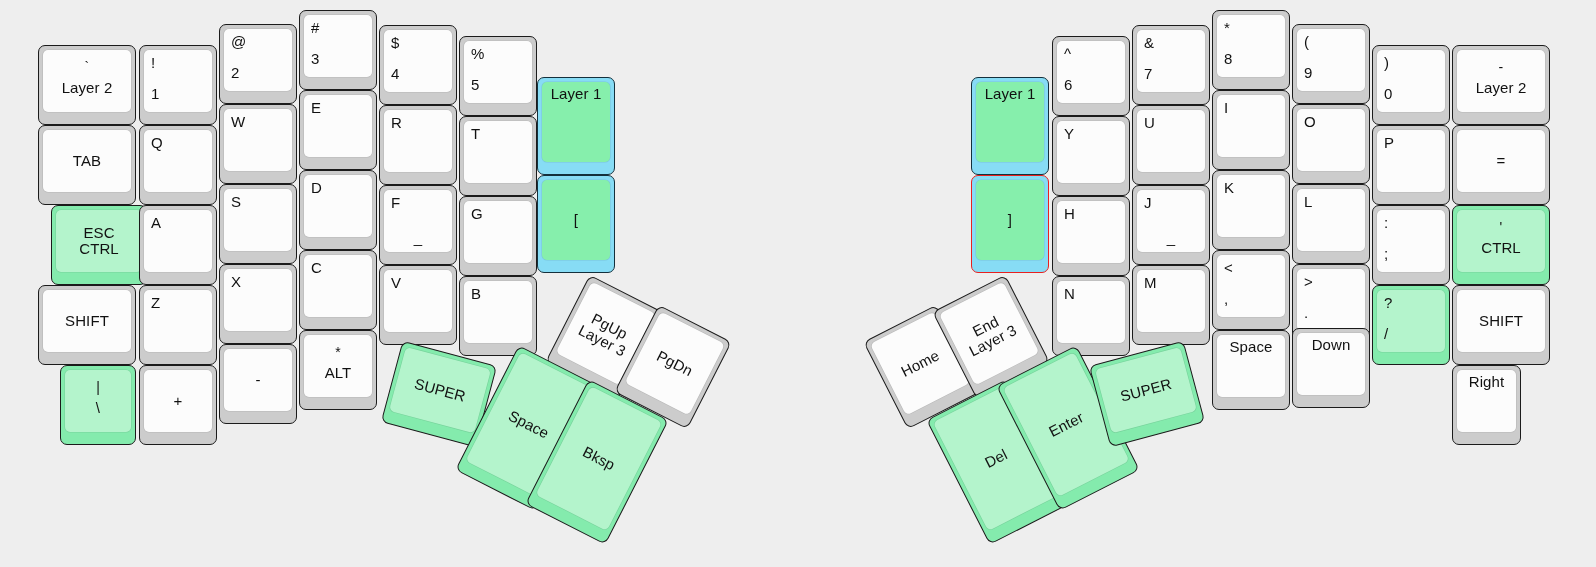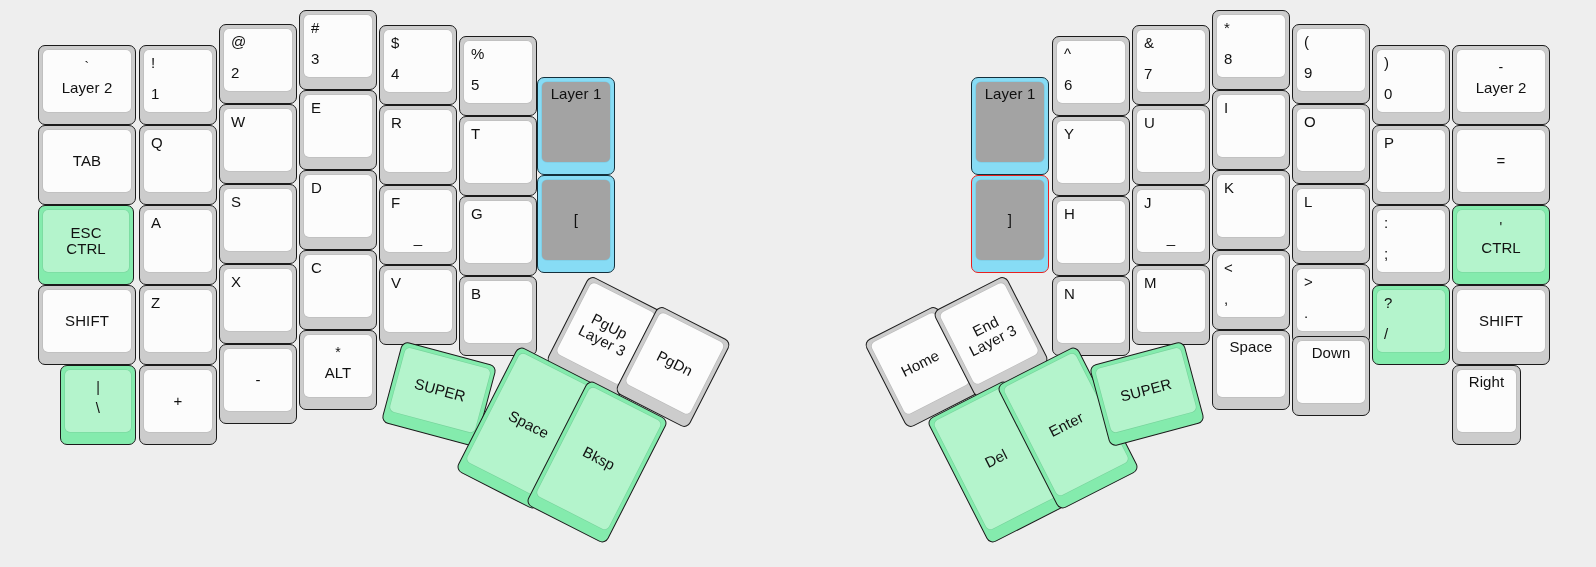--- a/index.html
+++ b/index.html
@@ -37,21 +37,21 @@
   .cap {
     position: relative;
     width: 100%;
     height: 100%;
     box-sizing: border-box;
     border-radius: 5px;
     background: #fcfcfc;
     box-shadow: 0 0 0 0.6px rgba(0,0,0,0.10);
   }
   .key.green  .cap { background: #b4f4cc; }
-  .key.blue   .cap { background: #a3a3a3; }
+  .key.blue   .cap { background: #86efac; }
 
   
   .lg {
     position: absolute;
     color: #111111;
     font-size: 15px;
     line-height: 1.05;
     white-space: pre;
     letter-spacing: 0.1px;
   }
@@ -84,21 +84,21 @@
           <div class="cap">
             <span class="lg cu small">`</span>
             <span class="lg cl2">Layer 2</span>
           </div>
         </div>
         <div class="key" style="left: 38px; top: 125px; width: 98px; height: 80px;">
           <div class="cap">
             <span class="lg ct">TAB</span>
           </div>
         </div>
-        <div class="key green" style="left: 38px; top: 205px; width: 96px; height: 80px;">
+        <div class="key green" style="left: 51px; top: 205px; width: 96px; height: 80px;">
           <div class="cap">
             <span class="lg c2"><div>ESC</div><div>CTRL</div></span>
           </div>
         </div>
         <div class="key" style="left: 38px; top: 285px; width: 98px; height: 80px;">
           <div class="cap">
             <span class="lg ct">SHIFT</span>
           </div>
         </div>
         <div class="key green" style="left: 60px; top: 365px; width: 76px; height: 80px;">
@@ -383,21 +383,21 @@
           <div class="cap">
             <span class="lg tl">L</span>
           </div>
         </div>
         <div class="key" style="left: 1292px; top: 264px; width: 78px; height: 80px;">
           <div class="cap">
             <span class="lg tl">&gt;</span>
             <span class="lg bl">.</span>
           </div>
         </div>
-        <div class="key" style="left: 1292px; top: 336px; width: 78px; height: 80px;">
+        <div class="key" style="left: 1292px; top: 328px; width: 78px; height: 80px;">
           <div class="cap">
             <span class="lg tc">Down</span>
           </div>
         </div>
       </div>
       <div style="position: absolute; inset: 0px;">
         <div class="key" style="left: 1372px; top: 45px; width: 78px; height: 80px;">
           <div class="cap">
             <span class="lg tl">)</span>
             <span class="lg bl">0</span>

